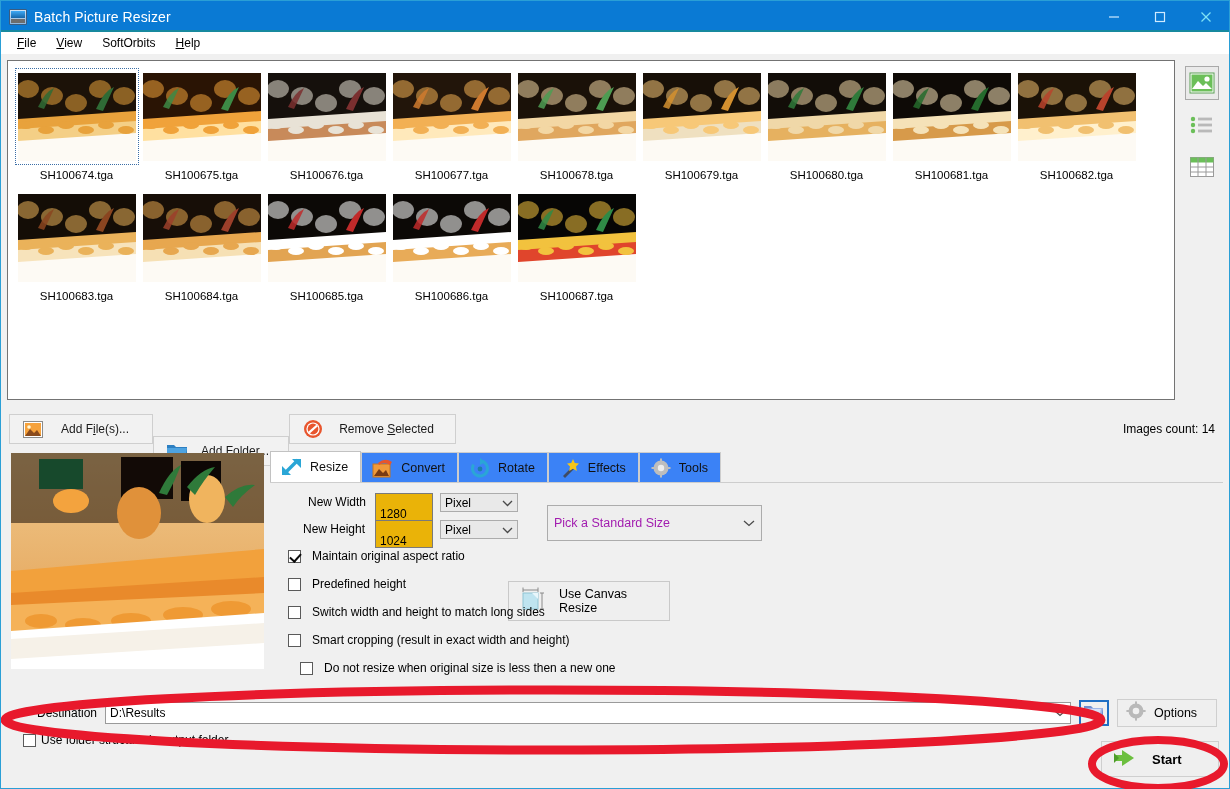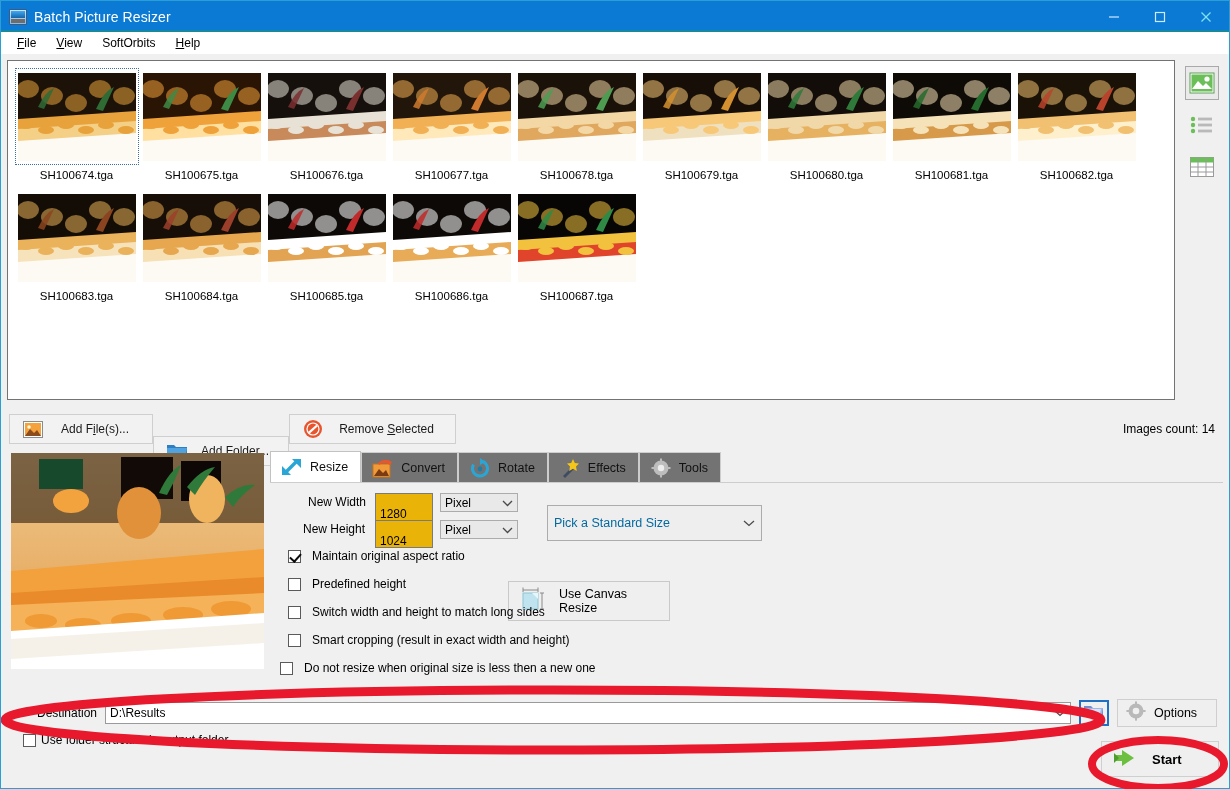--- a/index.html
+++ b/index.html
@@ -115,21 +115,21 @@
   .preview-pane {
     width:255px; padding:2px 0 0 4px;
   }
   .preview-img { width:253px; height:216px; border:0; }
 
   .tabs-pane { flex:1 1 auto; position:relative; margin-left:8px; }
   .tabstrip { display:flex; height:31px; align-items:flex-end; }
   .tab {
     height:30px; display:flex; align-items:center; gap:7px;
     padding:0 12px 0 10px; font-size:12.5px;
-    background:#737373; border:1px solid #cdcdcd; border-bottom:none;
+    background:#3b82f6; border:1px solid #cdcdcd; border-bottom:none;
     color:#111;
   }
   .tab.active { background:#ffffff; border-color:#c2c2c2; height:31px; }
   .tab .ticon { width:22px; height:20px; display:flex; align-items:center; justify-content:center; }
   .tabbody {
     border-top:1px solid #cdcdcd;
     height:205px; background:#f0f0f0; position:relative;
   }
 
   
@@ -148,38 +148,38 @@
     position:relative;
   }
   .sel .chev { margin-left:auto; }
   .inp-width { position:absolute; left:105px; top:10px; }
   .sel-width { position:absolute; left:170px; top:10px; }
   .inp-height { position:absolute; left:105px; top:37px; }
   .sel-height { position:absolute; left:170px; top:37px; }
   .sel-std {
     position:absolute; left:277px; top:22px; width:215px; height:21px;
     border:1px solid #acacac; background:#eeeeee; font-size:12.5px;
-    display:flex; align-items:center; padding:17px 6px; color:#0369a1;
+    display:flex; align-items:center; padding:17px 6px; color:#a21caf;
   }
   .sel-std .chev { margin-left:auto; }
 
   .chk-row { position:absolute; display:flex; align-items:center; gap:11px; font-size:12px;justify-content:center; }
   .cbox {
     width:13px; height:13px; border:1px solid #5a5a5a; background:#fff;
     position:relative; flex:0 0 13px;
   }
   .cbox.checked::after{
     content:""; position:absolute; left:3px; top:0px; width:5px; height:9px;
     border:solid #0b0b0b; border-width:0 2px 2px 0; transform:rotate(42deg);
   }
   .c1 { left:18px; top:66px; }
   .c2 { left:18px; top:94px; }
   .c3 { left:18px; top:122px; }
   .c4 { left:18px; top:150px; }
-  .c5 { left:10px; top:178px; }
+  .c5 { left:30px; top:178px; }
 
   .canvas-btn {
     position:absolute; left:238px; top:98px; width:162px; height:40px;
     background:#efefef; border:1px solid #c9c9c9;
     display:flex; align-items:center; gap:12px; padding:0 10px; font-size:12.5px;
   }
 
   
   .dest-area { padding:6px 6px 0 6px; position:relative; }
   .dest-row { display:flex; align-items:center; gap:8px; height:25px; }

